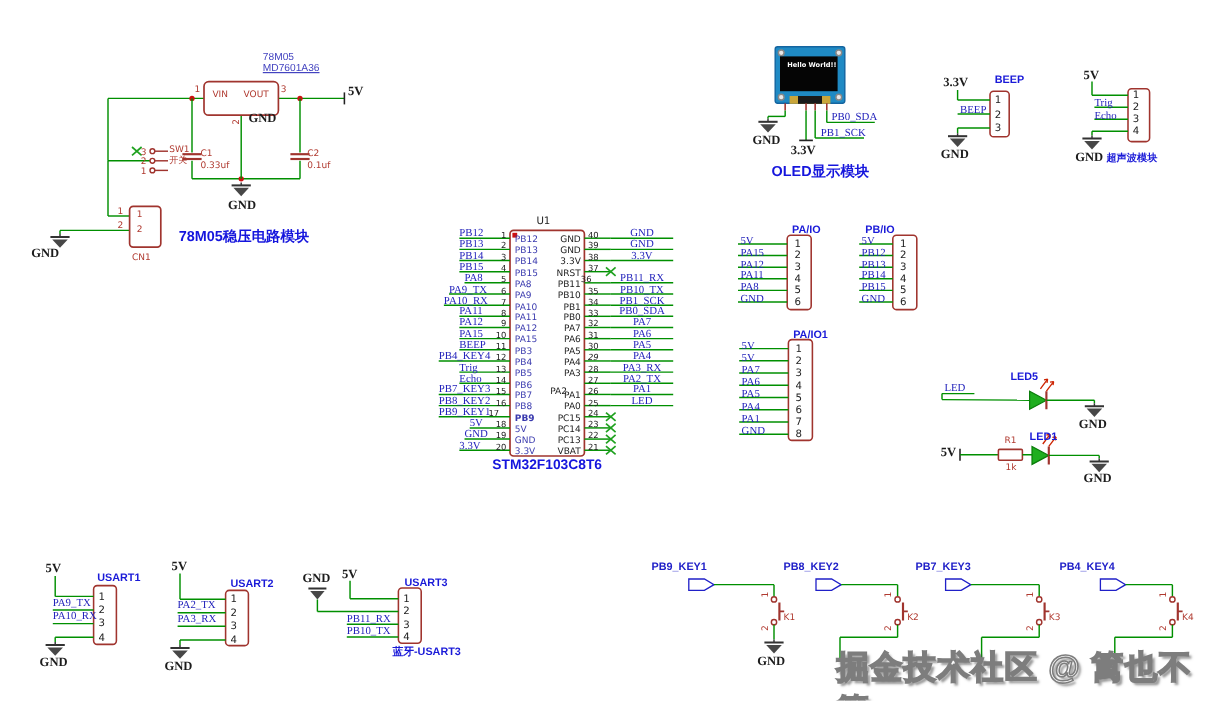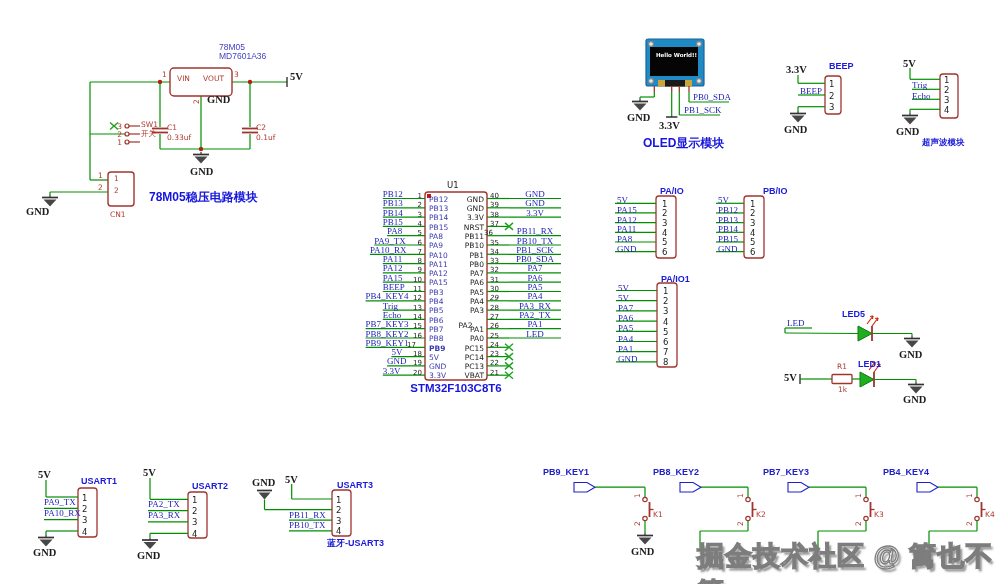--- a/index.html
+++ b/index.html
@@ -9,21 +9,21 @@
   .lbl{position:absolute;white-space:nowrap;line-height:1;}
   .net{font:9px "Liberation Serif",serif;color:#2323bb;}
   .port{font:bold 10.5px "Liberation Serif",serif;color:#1c1c1c;}
   .pnum{font:7px "DejaVu Sans",sans-serif;color:#222;}
   .pnameL{font:7.5px "DejaVu Sans",sans-serif;color:#3a3aae;}
   .pnameR{font:7.5px "DejaVu Sans",sans-serif;color:#222;}
   .cnum{font:8.5px "DejaVu Sans",sans-serif;color:#222;}
   .refr{font:7.5px "DejaVu Sans",sans-serif;color:#b03a30;}
   .refk{font:8.5px "DejaVu Sans",sans-serif;color:#222;}
   .title-b{font:bold 9px "Liberation Sans",sans-serif;color:#1a1ad8;}
-  .title-s{font:bold 8.5px "Liberation Sans",sans-serif;color:#1a1ad8;margin-top:11px;}
+  .title-s{font:bold 8.5px "Liberation Sans",sans-serif;color:#1a1ad8;}
   .title-cn{font:bold 12px "Liberation Sans",sans-serif;color:#1515dd;}
   .part{font:bold 11.5px "Liberation Sans",sans-serif;color:#1515dd;}
   .keylab{font:bold 9px "Liberation Sans",sans-serif;color:#2020c8;}
   .bluepart{font:8.5px "Liberation Sans",sans-serif;color:#4343c0;margin-left:24px;}
   .oledtxt{font:bold 5.5px "DejaVu Sans",sans-serif;color:#ffffff;}
   .rot{transform:rotate(-90deg);}
   #watermark{position:absolute;left:697px;top:538px;z-index:10;
     font:bold 27px "Liberation Sans",sans-serif;letter-spacing:1px;
     color:#fafafa;-webkit-text-stroke:1.3px #7d7d7d;
     text-shadow:2.5px 2.5px 2px rgba(80,80,80,0.6);}
@@ -306,21 +306,21 @@
       <line x1="981.5" y1="509.5" x2="985.5" y2="509.5" stroke="#a0342e" stroke-width="1.3"></line>
       <line x1="977" y1="520.7" x2="977" y2="531" stroke="#008f00" stroke-width="1.2"></line>
       <line x1="929" y1="531" x2="977" y2="531" stroke="#008f00" stroke-width="1.2"></line>
       <line x1="929" y1="531" x2="929" y2="549" stroke="#008f00" stroke-width="1.2"></line>
     </svg>
   <div id="labels">
       <span class="lbl refr" style="left: 114px; top: 122px; width: 8px; text-align: right; display: inline-block;">3</span>
       <span class="lbl refr" style="left: 114px; top: 130px; width: 8px; text-align: right; display: inline-block;">2</span>
       <span class="lbl refr" style="left: 114px; top: 138px; width: 8px; text-align: right; display: inline-block;">1</span>
       <span class="lbl bluepart" style="left: 195px; top: 42px;">78M05</span>
-      <span class="lbl bluepart" style="left: 195px; top: 51px;">MD7601A36</span>
+      <span class="lbl bluepart" style="left: 195px; top: 51px; text-decoration: underline;">MD7601A36</span>
       <span class="lbl refr" style="left: 177px; top: 74px;">VIN</span>
       <span class="lbl refr" style="left: 203px; top: 74px;">VOUT</span>
       <span class="lbl refr" style="left: 162px; top: 70px;">1</span>
       <span class="lbl refr" style="left: 234px; top: 70px;">3</span>
       <span class="lbl refr rot" style="left: 194px; top: 97px;">2</span>
       <span class="lbl port" style="left: 207px; top: 94px;">GND</span>
       <span class="lbl port" style="left: 290px; top: 71px;">5V</span>
       <span class="lbl refr" style="left: 167px; top: 123px;">C1</span>
       <span class="lbl refr" style="left: 167px; top: 133px;">0.33uf</span>
       <span class="lbl refr" style="left: 256px; top: 123px;">C2</span>
@@ -480,21 +480,21 @@
       <span class="lbl net" style="left: 617px; top: 204.97px;">PA15</span>
       <span class="lbl cnum" style="left: 662px; top: 208.47px;">2</span>
       <span class="lbl net" style="left: 617px; top: 214.64px;">PA12</span>
       <span class="lbl cnum" style="left: 662px; top: 218.14px;">3</span>
       <span class="lbl net" style="left: 617px; top: 224.31px;">PA11</span>
       <span class="lbl cnum" style="left: 662px; top: 227.81px;">4</span>
       <span class="lbl net" style="left: 617px; top: 233.98px;">PA8</span>
       <span class="lbl cnum" style="left: 662px; top: 237.48px;">5</span>
       <span class="lbl net" style="left: 617px; top: 243.65px;">GND</span>
       <span class="lbl cnum" style="left: 662px; top: 247.15px;">6</span>
-      <span class="lbl title-b" style="left: 763px; top: 185.5px;">PB/IO</span>
+      <span class="lbl title-b" style="left: 721px; top: 185.5px;">PB/IO</span>
       <span class="lbl net" style="left: 718px; top: 195.3px;">5V</span>
       <span class="lbl cnum" style="left: 750px; top: 198.8px;">1</span>
       <span class="lbl net" style="left: 718px; top: 204.97px;">PB12</span>
       <span class="lbl cnum" style="left: 750px; top: 208.47px;">2</span>
       <span class="lbl net" style="left: 718px; top: 214.64px;">PB13</span>
       <span class="lbl cnum" style="left: 750px; top: 218.14px;">3</span>
       <span class="lbl net" style="left: 718px; top: 224.31px;">PB14</span>
       <span class="lbl cnum" style="left: 750px; top: 227.81px;">4</span>
       <span class="lbl net" style="left: 718px; top: 233.98px;">PB15</span>
       <span class="lbl cnum" style="left: 750px; top: 237.48px;">5</span>

